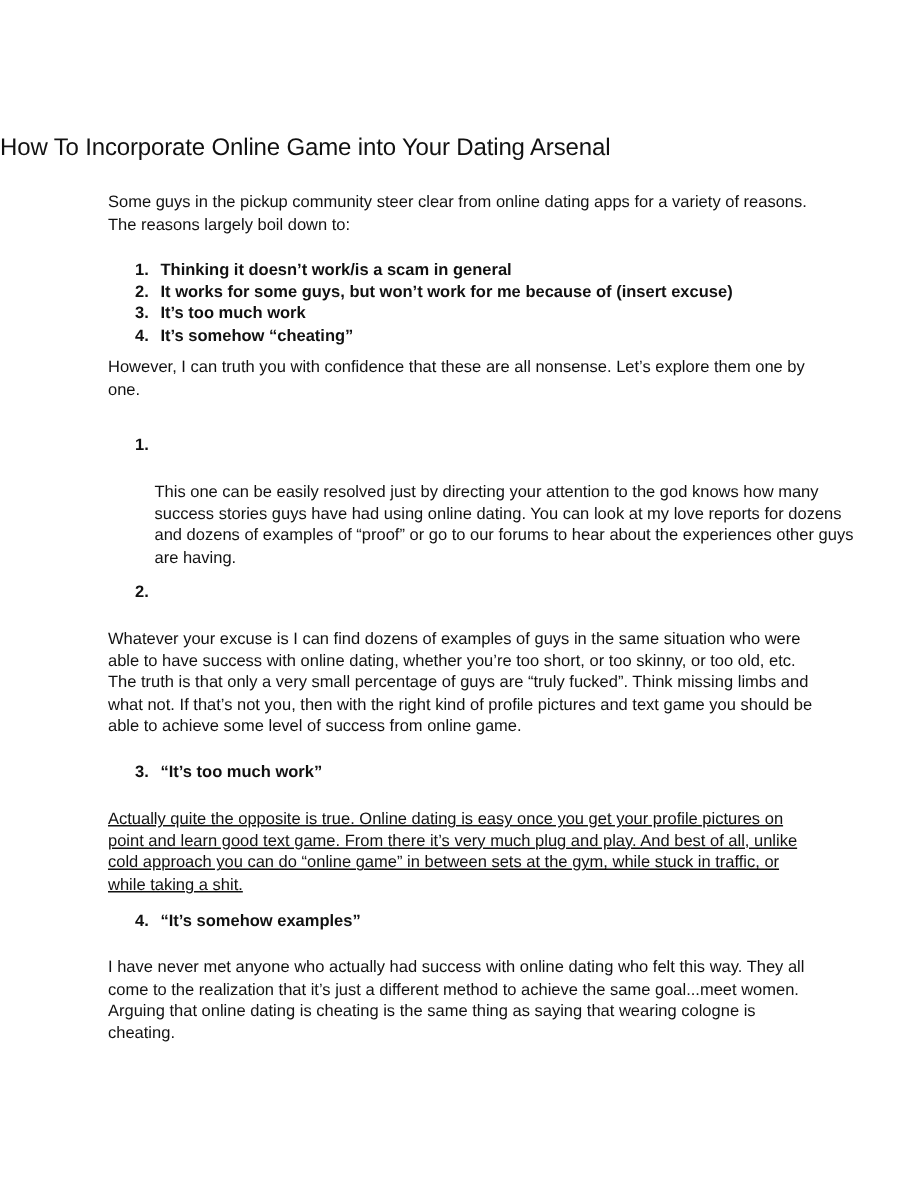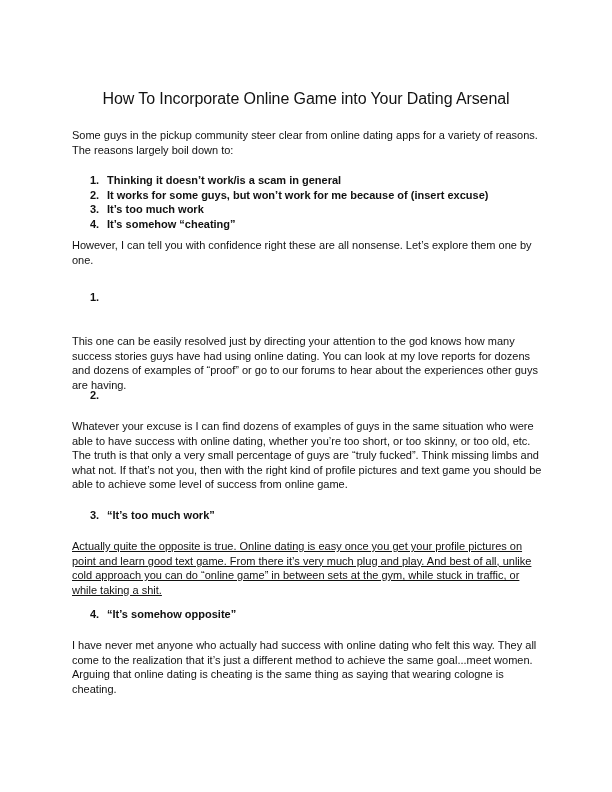--- a/index.html
+++ b/index.html
@@ -19,21 +19,21 @@
       position: absolute;
       left: 72px;
       top: 0;
       width: 470px;
     }
     .title {
       position: absolute;
       left: -72px;
       width: 612px;
       top: 89px;
-      text-align: center;
+      text-align: left;
       font-size: 16px;
       line-height: 20px;
       font-weight: normal;
       letter-spacing: -0.1px;
       margin: 0;
       color: #111;
     }
     .para {
       position: absolute;
       left: 0;
@@ -103,37 +103,37 @@
     <li>
       <span class="num">3.</span>
       <span>It’s too much work</span>
     </li>
     <li>
       <span class="num">4.</span>
       <span>It’s somehow “cheating”</span>
     </li>
   </ol>
 
-  <p class="para" style="top:238px;">However, I can tell you with confidence right these are all nonsense. Let’s explore them one by one.</p>
+  <p class="para" style="top:238px;">However, I can truth you with confidence that these are all nonsense. Let’s explore them one by one.</p>
 
   <h2 class="heading" style="top:290px;">
     <span class="num">1.</span>
   </h2>
-  <p class="para" style="top:334px;">This one can be easily resolved just by directing your attention to the god knows how many success stories guys have had using online dating. You can look at my love reports for dozens and dozens of examples of “proof” or go to our forums to hear about the experiences other guys are having.</p>
+  <p class="para" style="top:321px;margin-left:31px;">This one can be easily resolved just by directing your attention to the god knows how many success stories guys have had using online dating. You can look at my love reports for dozens and dozens of examples of “proof” or go to our forums to hear about the experiences other guys are having.</p>
 
   <h2 class="heading" style="top:388px;">
     <span class="num">2.</span>
   </h2>
   <p class="para" style="top:419px;">Whatever your excuse is I can find dozens of examples of guys in the same situation who were able to have success with online dating, whether you’re too short, or too skinny, or too old, etc. The truth is that only a very small percentage of guys are “truly fucked”. Think missing limbs and what not. If that’s not you, then with the right kind of profile pictures and text game you should be able to achieve some level of success from online game.</p>
 
   <h2 class="heading" style="top:508px;">
     <span class="num">3.</span>
     <span>“It’s too much work”</span>
   </h2>
   <p class="para" style="top:539px;text-decoration:underline;">Actually quite the opposite is true. Online dating is easy once you get your profile pictures on point and learn good text game. From there it’s very much plug and play. And best of all, unlike cold approach you can do “online game” in between sets at the gym, while stuck in traffic, or while taking a shit.</p>
 
   <h2 class="heading" style="top:607px;">
     <span class="num">4.</span>
-    <span>“It’s somehow opposite”</span>
+    <span>“It’s somehow examples”</span>
   </h2>
   <p class="para" style="top:638px;">I have never met anyone who actually had success with online dating who felt this way. They all come to the realization that it’s just a different method to achieve the same goal...meet women. Arguing that online dating is cheating is the same thing as saying that  wearing cologne is cheating.</p>
 
 </div>
 
 </body></html>

